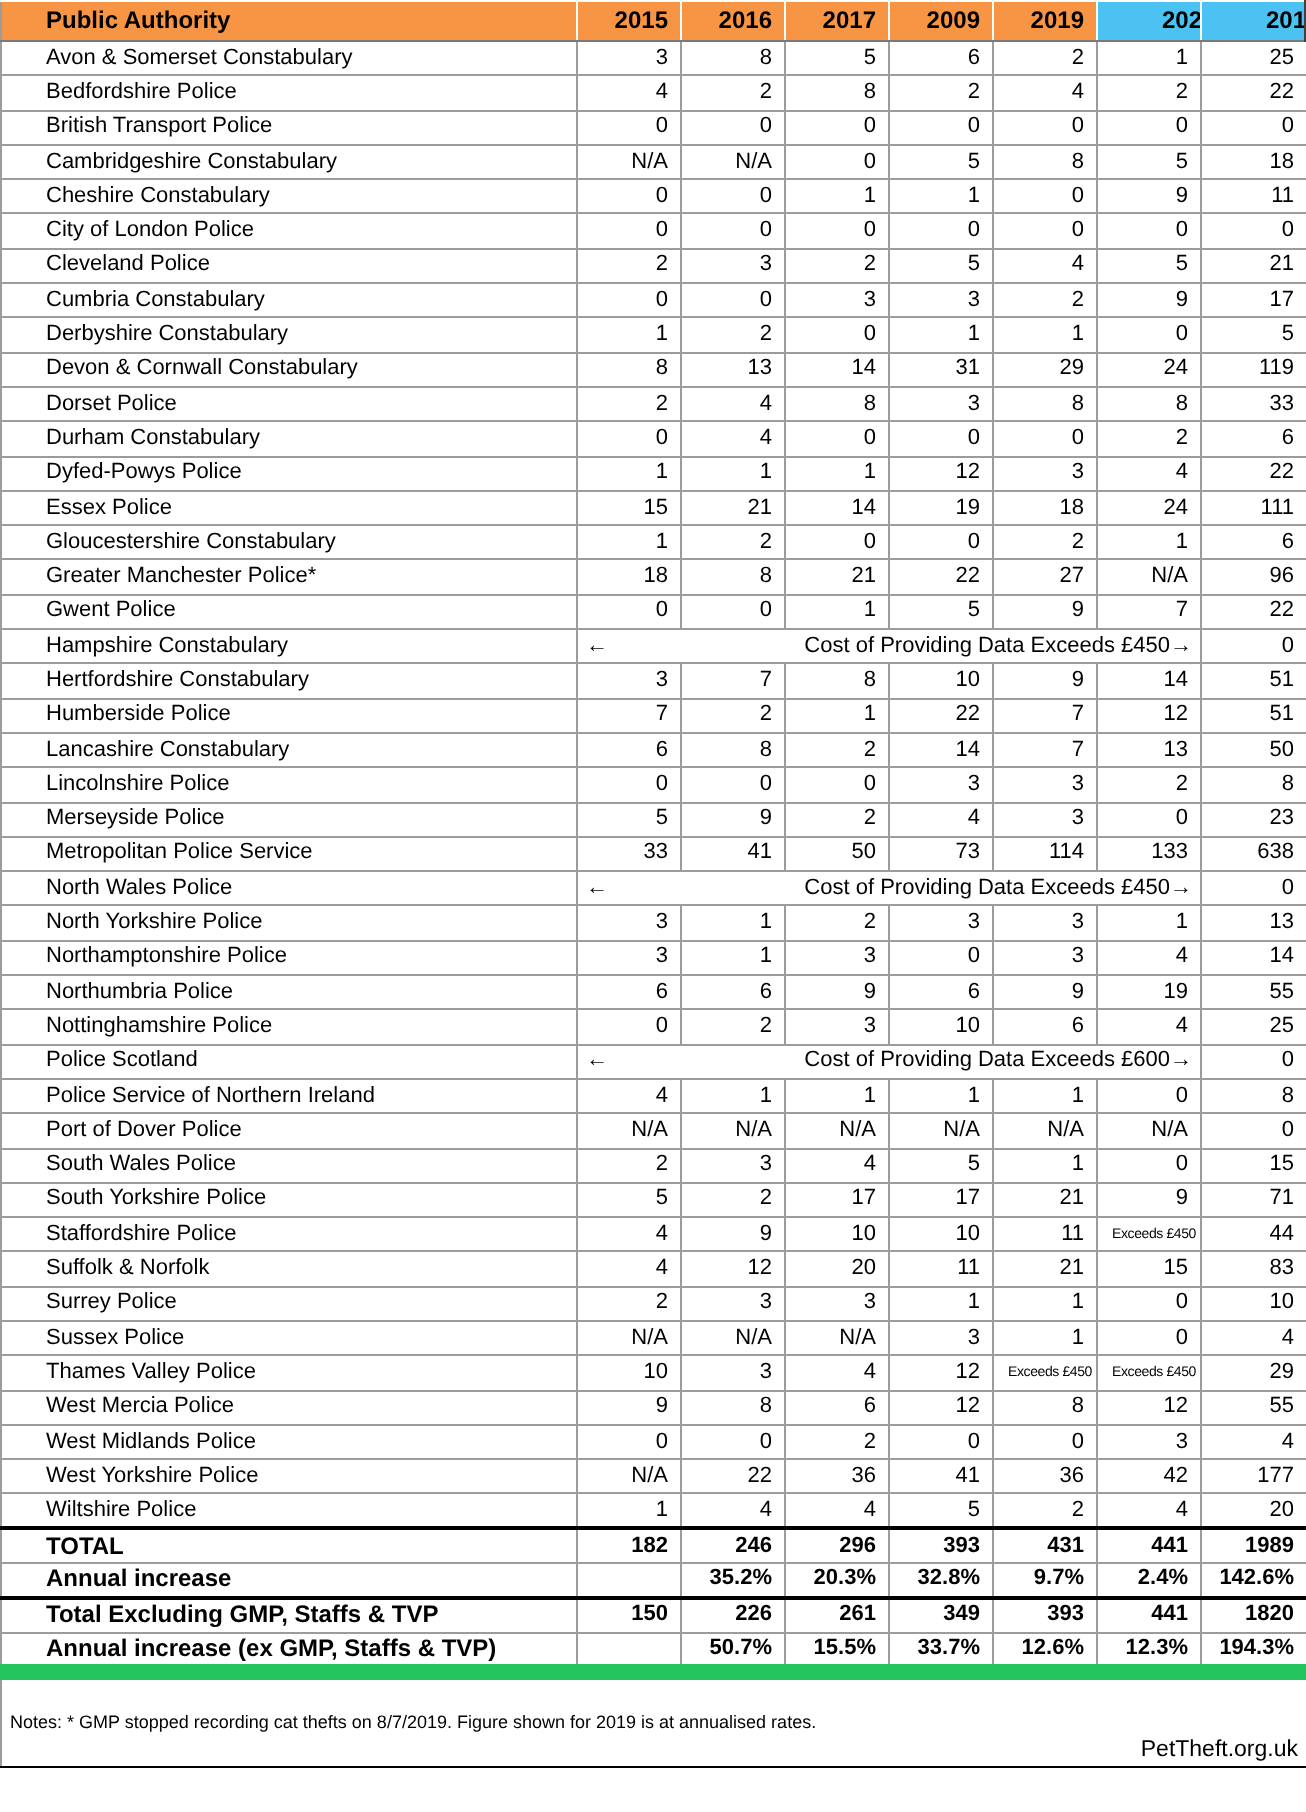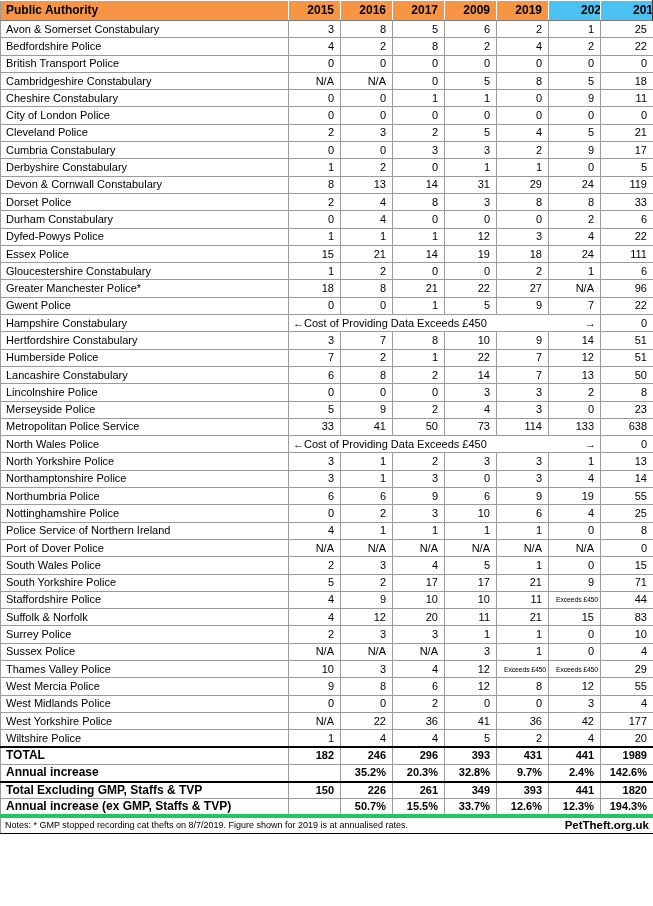--- a/index.html
+++ b/index.html
@@ -31,48 +31,48 @@
     background: var(--hdr-orange, #f79545);
     border: 1px solid #ffffff;
     border-bottom: 1px solid #7a7a7a;
     font-size: 12px;
     font-weight: bold;
     height: 20px;
   }
   thead th.blue { background: var(--hdr-blue, #4bc2f1); padding-left: 32px; }
   thead th:first-child { border-left: 1px solid #9b9b9b; }
   thead th:last-child { border-right: 4px solid #404040; }
-  .name { text-align: left; padding-left: 5px; }
+  .name { text-align: left; padding-left: 22px; }
   .num { text-align: right; }
   td.tiny { font-size: 7px; padding-right: 2px; letter-spacing: -0.2px; }
   tr.heavy td { border-top: 2px solid #000; }
   tr.summary td { font-weight: bold; }
   tr.summary td.name { font-size: 12px; }
   td.span6 { padding: 0 4px; }
   .span-flex {
     display: flex;
     justify-content: space-between;
     align-items: center;
     width: 100%;
   }
-  .span-flex .mid { flex: 1; text-align: left; }
+  .span-flex .mid { flex: 1; text-align: right; }
   tfoot td {
-    border-top: 4px solid #22c55e;
+    border-top: 8px solid #22c55e;
     border-bottom: 1px solid #000;
     height: 17px;
     padding: 0 4px;
   }
   .foot-flex {
     display: flex;
     justify-content: space-between;
     align-items: center;
     width: 100%;
   }
   .foot-notes { font-size: 9px; }
-  .foot-brand { font-size: 11.5px; font-weight: bold; }
+  .foot-brand { font-size: 11.5px; font-weight: normal; margin-top: 28px; }
 </style>
 </head>
 <body>
 
 <table>
   <colgroup>
     <col style="width:288px">
     <col style="width:52px">
     <col style="width:52px">
     <col style="width:52px">
@@ -380,20 +380,31 @@
         <td class="name">Nottinghamshire Police</td>
         <td class="num">0</td>
         <td class="num">2</td>
         <td class="num">3</td>
         <td class="num">10</td>
         <td class="num">6</td>
         <td class="num">4</td>
         <td class="num">25</td>
       </tr>
       <tr>
+        <td class="name">Police Scotland</td>
+        <td class="span6" colspan="6">
+          <div class="span-flex">
+            <span>←</span>
+            <span class="mid">Cost of Providing Data Exceeds £600</span>
+            <span>→</span>
+          </div>
+        </td>
+        <td class="num">0</td>
+      </tr>
+      <tr>
         <td class="name">Police Service of Northern Ireland</td>
         <td class="num">4</td>
         <td class="num">1</td>
         <td class="num">1</td>
         <td class="num">1</td>
         <td class="num">1</td>
         <td class="num">0</td>
         <td class="num">8</td>
       </tr>
       <tr>

